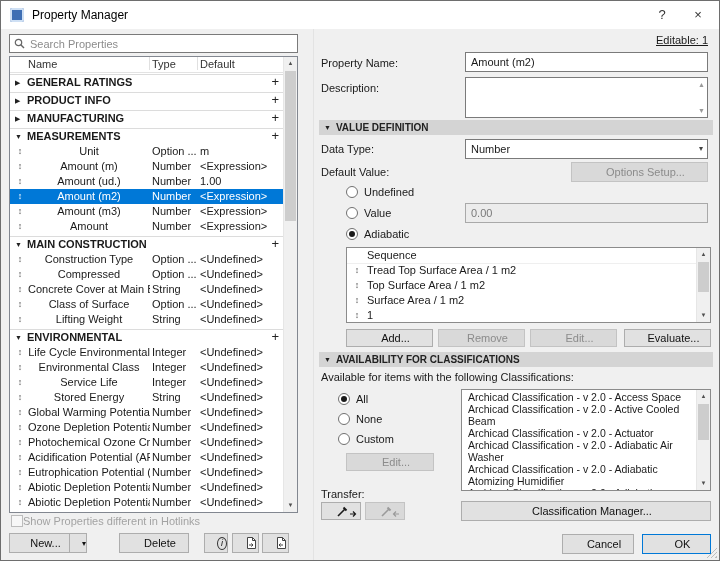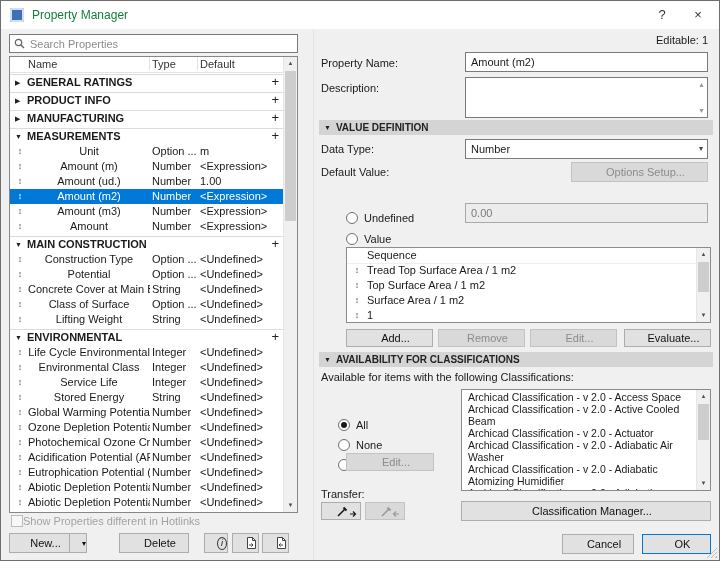--- a/index.html
+++ b/index.html
@@ -1,21 +1,21 @@
 <!DOCTYPE html>
 <html><head>
 <meta charset="utf-8">
 <style>
   html,body{margin:0;padding:0;background:#ffffff;}
   .win{position:relative;width:720px;height:561px;background:#f0f0f0;border:1px solid #6e6e6e;
        font-family:"Liberation Sans",sans-serif;font-size:11px;color:#1a1a1a;overflow:hidden;box-sizing:border-box;}
   
   .titlebar{position:absolute;left:0;top:0;right:0;height:28px;background:#ffffff;display:flex;align-items:center;}
   .appicon{width:14px;height:14px;margin:0 8px 0 9px;background:#3f6fb4;border-radius:2px;box-shadow:inset 0 0 0 2px #cfe0f4;}
-  .title{font-size:12px;color:#15803d;}
+  .title{font-size:12px;color:#000000;}
   .tb-btn{position:absolute;top:0;width:34px;height:28px;line-height:28px;text-align:center;font-size:13px;color:#333;cursor:default;}
   .tb-help{right:40px;}
   .tb-close{right:4px;}
   .split{position:absolute;left:312px;top:28px;bottom:0;width:1px;background:#e3e3e3;}
   
   .search{position:absolute;left:8px;top:33px;width:289px;height:19px;background:#fff;border:1px solid #7a7a7a;box-sizing:border-box;display:flex;align-items:center;}
   .search svg{margin:0 5px 0 4px;flex:0 0 auto;}
   .ph{color:#8c8c8c;}
   
   .lframe{position:absolute;left:8px;top:55px;width:289px;height:457px;background:#fff;border:1px solid #828790;box-sizing:border-box;}
@@ -43,30 +43,30 @@
   
   .hotlinks{position:absolute;left:10px;top:514px;display:flex;align-items:center;color:#a3a3a3;}
   .cbox{width:12px;height:12px;border:1px solid #bcbcbc;background:#f7f7f7;box-sizing:border-box;}
   .btn{position:absolute;background:#e1e1e1;border:1px solid #adadad;box-sizing:border-box;text-align:center;
        font-size:11px;color:#111;display:flex;align-items:center;justify-content:center;cursor:default;padding-left:12px;}
   .btn.dis{background:#d9d9d9;border-color:#c3c3c3;color:#8b8b8b;}
   .btn.default{border-color:#0078d7;}
   .info-i{width:11px;height:11px;border:1px solid #333;border-radius:50%;font-size:9px;line-height:10px;font-style:italic;display:inline-block;text-align:center;}
   
   .rlabel{position:absolute;line-height:14px;color:#1a1a1a;}
-  .editable{position:absolute;left:500px;top:33px;width:207px;text-align:right;}
+  .editable{position:absolute;left:500px;top:33px;width:207px;text-align:right;text-decoration:underline;}
   .tbox{position:absolute;background:#fff;border:1px solid #7a7a7a;box-sizing:border-box;padding:0 5px;line-height:18px;overflow:hidden;white-space:nowrap;}
   .tbox.dis{background:#ececec;color:#7a7a7a;border-color:#a9a9a9;}
   .combo .arr{position:absolute;right:4px;top:0;line-height:18px;font-size:8px;color:#444;}
   .mini{position:absolute;right:2px;font-size:7px;color:#9a9a9a;line-height:7px;}
   .mini.up{top:3px;} .mini.dn{bottom:3px;}
   .secbar{position:absolute;left:318px;width:394px;height:15px;background:#d4d4d4;display:flex;align-items:center;
           font-weight:bold;font-size:10px;color:#222;}
   .secbar .tri{font-size:7px;margin:0 5px;font-weight:normal;}
-  .radio{position:absolute;display:flex;align-items:center;gap:6px;height:14px;margin-top:26px;}
+  .radio{position:absolute;display:flex;align-items:center;gap:6px;height:14px;}
   .rdot{width:12px;height:12px;border:1px solid #707070;border-radius:50%;background:#fff;box-sizing:border-box;position:relative;flex:0 0 auto;}
   .radio.checked .rdot::after{content:"";position:absolute;left:2px;top:2px;width:6px;height:6px;border-radius:50%;background:#1a1a1a;}
   .seqbox{position:absolute;left:345px;top:246px;width:365px;height:76px;background:#fff;border:1px solid #8b8b8b;box-sizing:border-box;}
   .seqhead{position:absolute;left:0;top:0;right:13px;height:15px;line-height:15px;padding-left:20px;border-bottom:1px solid #efefef;}
   .seqrows{position:absolute;left:0;top:15px;right:13px;bottom:0;overflow:hidden;}
   .seqrow{position:relative;height:15px;line-height:15px;white-space:nowrap;}
   .seqrow .handle{position:absolute;left:4px;width:12px;text-align:center;font-size:9px;color:#555;}
   .seqrow .txt{position:absolute;left:20px;right:2px;overflow:hidden;}
   .clslist{position:absolute;left:460px;top:388px;width:250px;height:102px;background:#fff;border:1px solid #8b8b8b;box-sizing:border-box;}
   .clsitems{position:absolute;left:0;top:1px;right:13px;bottom:0;overflow:hidden;}
@@ -167,21 +167,21 @@
           <span class="plus">+</span>
         </div>
         <div class="prow">
           <span class="handle">↕</span>
           <span class="cname">Construction Type</span>
           <span class="ctype">Option ...</span>
           <span class="cdef">&lt;Undefined&gt;</span>
         </div>
         <div class="prow">
           <span class="handle">↕</span>
-          <span class="cname">Potential</span>
+          <span class="cname">Compressed</span>
           <span class="ctype">Option ...</span>
           <span class="cdef">&lt;Undefined&gt;</span>
         </div>
         <div class="prow">
           <span class="handle">↕</span>
           <span class="cname">Concrete Cover at Main Bars</span>
           <span class="ctype">String</span>
           <span class="cdef">&lt;Undefined&gt;</span>
         </div>
         <div class="prow">

